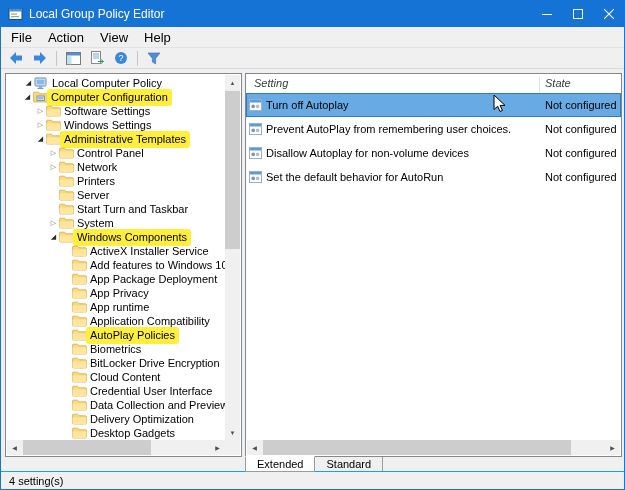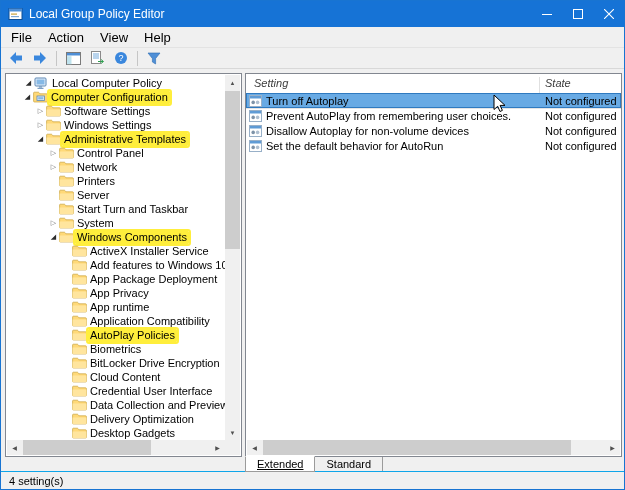--- a/index.html
+++ b/index.html
@@ -44,36 +44,36 @@
   .tlabel.hl { background: #ffee3c; outline: 2px solid #ffee3c; border-radius: 1px; }
   .right-pane {
     position: absolute; left: 244px; top: 72px; width: 377px; height: 384px;
     background: #fff; border: 1px solid #828790;
   }
   .lheader { position: absolute; top: 0; left: 0; right: 0; height: 35px; background: #fff; border-bottom: 1px solid #e5e5e5; font-size: 11px; color: #3c3c3c; font-style: italic; }
   .hsetting { position: absolute; left: 8px; top: 3px; }
   .hstate { position: absolute; left: 299px; top: 3px; }
   .hdiv { position: absolute; left: 293px; top: 3px; bottom: 3px; width: 1px; background: #e0e0e0; }
   .list-rows { position: absolute; top: 19px; left: 0; right: 0; }
-  .lrow { height: 15px; display: flex; align-items: center; font-size: 11px; position: relative; }
+  .lrow { height: 24px; display: flex; align-items: center; font-size: 11px; position: relative; }
   .lrow .sicon { margin: 0 4px 0 3px; display: flex; align-items: center; }
   .lrow .sname { white-space: nowrap; overflow: hidden; max-width: 268px; }
   .lrow .sstate { position: absolute; left: 299px; }
   .lrow.sel { background: #68aae4; outline: 1px solid #2f7ac0; outline-offset: -1px; }
   
   .sb-v { position: absolute; top: 1px; right: 1px; bottom: 16px; width: 15px; background: #f0f0f0; }
   .sb-h { position: absolute; left: 1px; right: 16px; bottom: 1px; height: 15px; background: #f0f0f0; }
   .sb-h.full { right: 1px; }
   .sb-corner { position: absolute; right: 1px; bottom: 1px; width: 15px; height: 15px; background: #f0f0f0; }
   .sb-arrow { position: absolute; width: 15px; height: 15px; display: flex; align-items: center; justify-content: center; font-size: 6px; color: #505050; }
   .sb-thumb { position: absolute; background: #cdcdcd; }
   
   .tabsrow { position: absolute; left: 244px; top: 456px; height: 16px; display: flex; font-size: 11px; }
   .tab { padding: 0 11px; border: 1px solid #9b9b9b; border-top: none; background: #f0f0f0; margin-right: -1px; height: 26px; line-height: 14px; }
-  .tab.active { background: #fff; height: 16px; position: relative; z-index: 2; margin-top: -1px; border-top: 1px solid #fff; text-decoration: underline; }
+  .tab.active { background: #fff; height: 16px; position: relative; z-index: 2; margin-top: -1px; border-top: 1px solid #fff; }
   
   .statusbar { position: absolute; left: 0; right: 0; bottom: 0; height: 18px; background: #f0f0f0; border-top: 1px solid #0ea5e9; display: flex; align-items: center; padding-left: 8px; font-size: 11px; }
   
   .cursor { position: absolute; left: 492px; top: 93px; z-index: 50; }
 </style>
 </head>
 <body>
 
 <div class="titlebar">
   <span style="display:flex">

